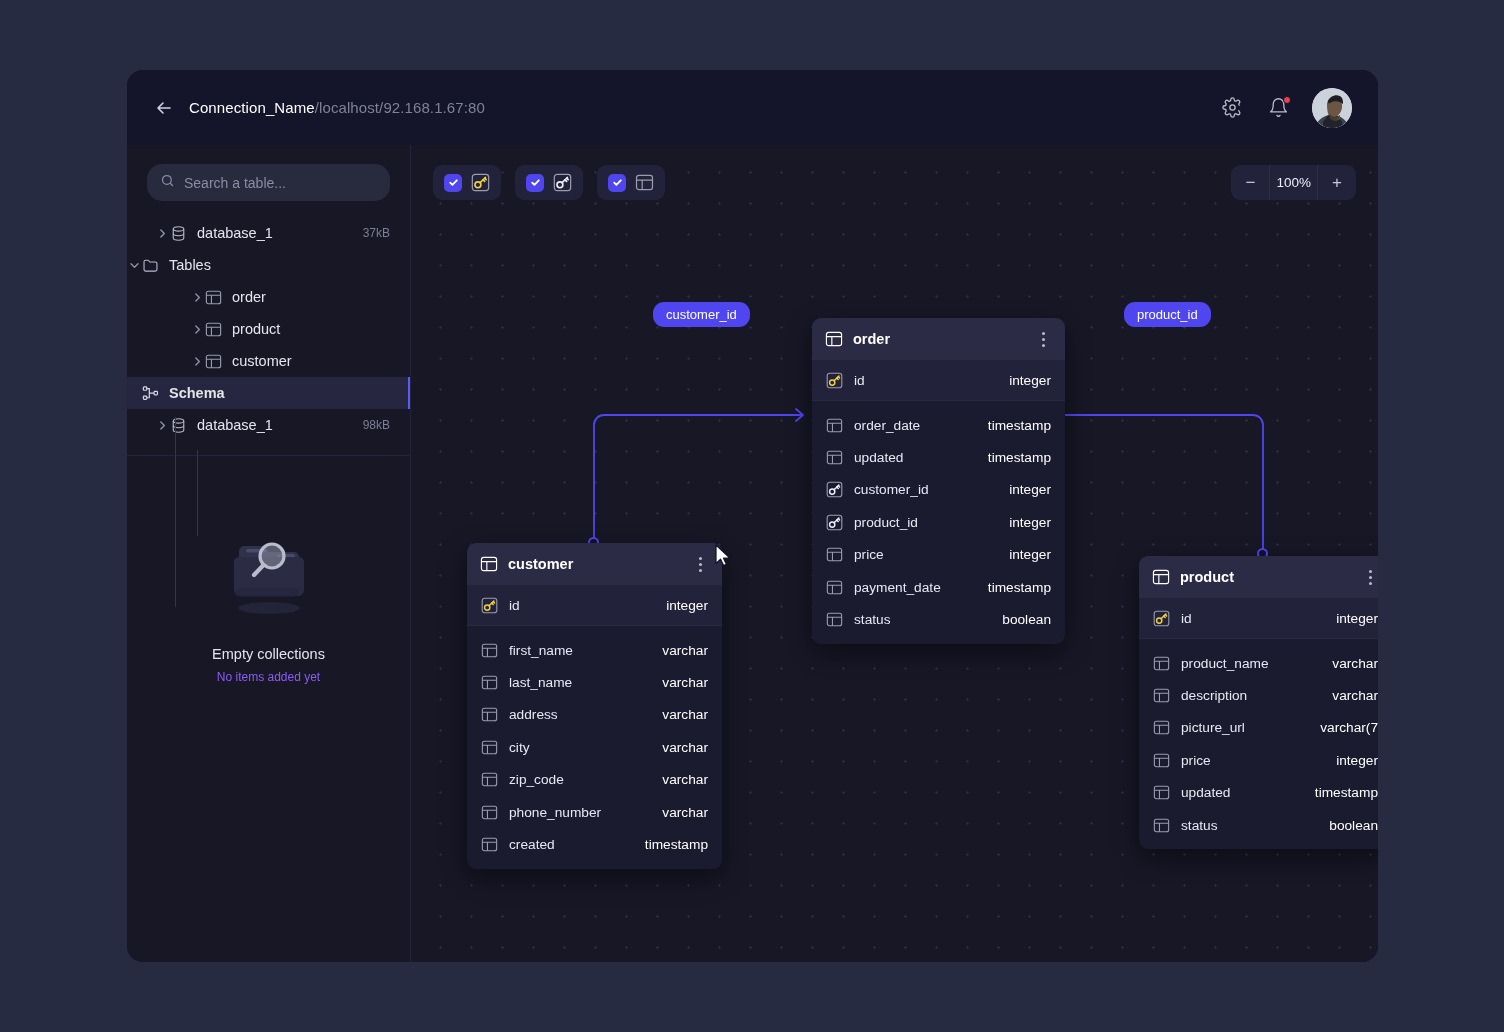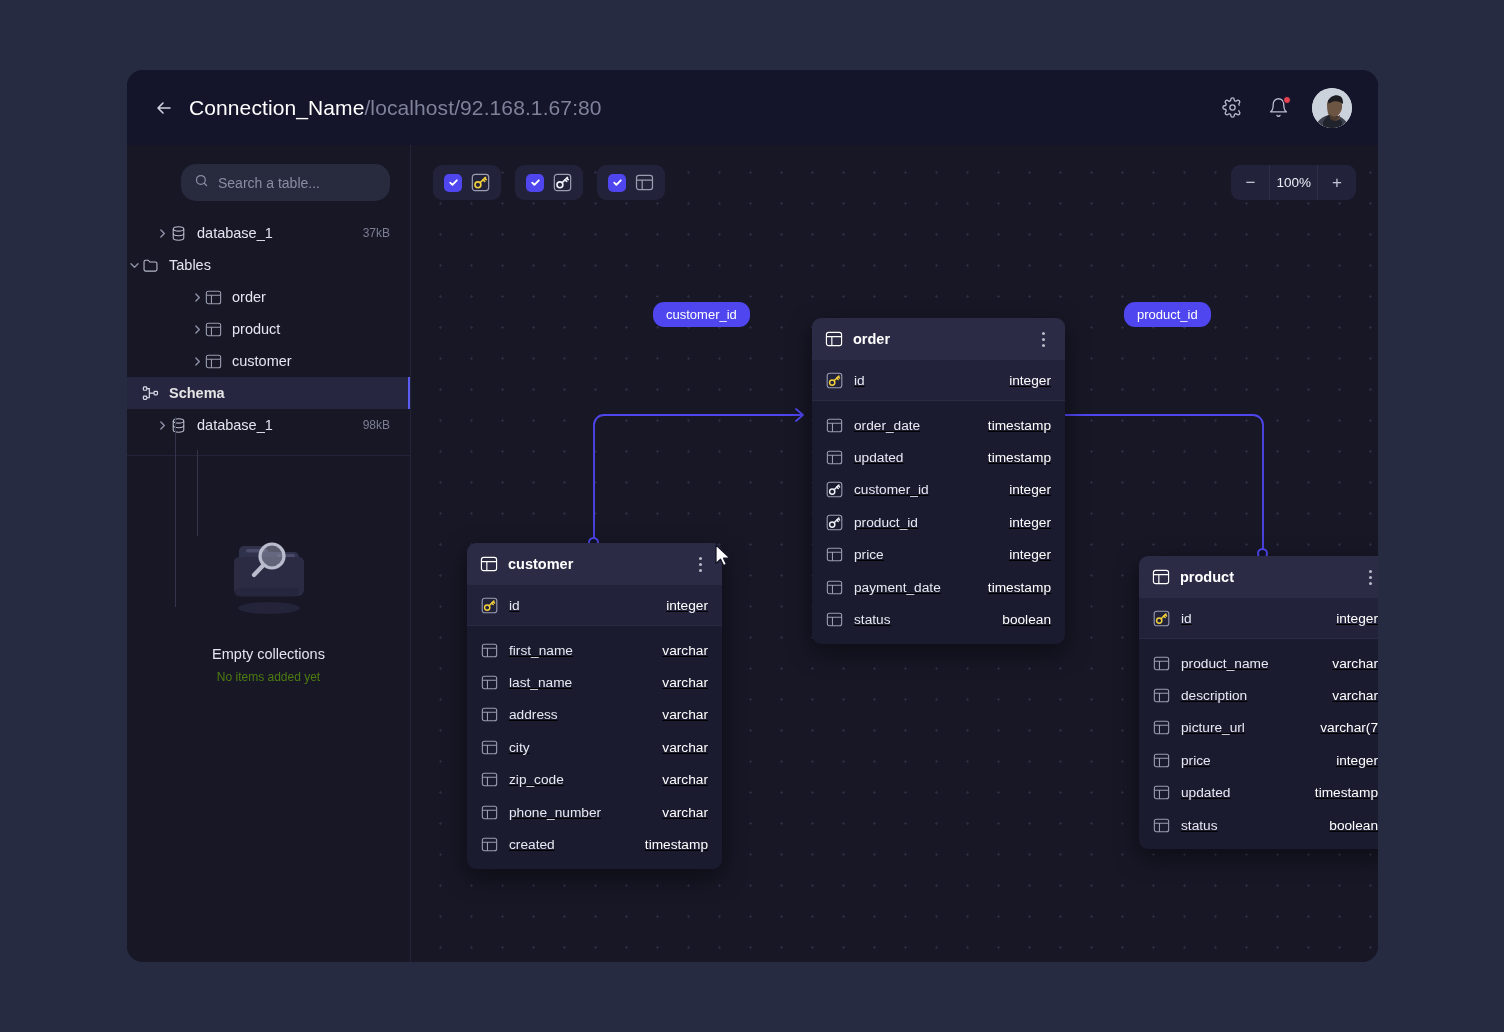--- a/index.html
+++ b/index.html
@@ -29,21 +29,21 @@
     padding:0 26px 0 20px;
     position:relative;
   }
   #back-btn{
     width:34px; height:34px; flex:0 0 34px;
     display:flex; align-items:center; justify-content:center;
     cursor:pointer; color:#cfd2e0;
   }
   #conn-title{
     margin-left:8px;
-    font-size:21px; letter-spacing:.1px;
+    font-size:15px; letter-spacing:.1px;
     white-space:nowrap;
   }
   #conn-title .nm{ color:#ffffff; font-weight:400;}
   #conn-title .host{ color:#7f829b; }
   #topbar-right{
     margin-left:auto; display:flex; align-items:center; gap:22px;
   }
   .tb-icon{
     width:24px;height:24px;position:relative;cursor:pointer;color:#b9bccd;
     display:flex;align-items:center;justify-content:center;
@@ -69,21 +69,20 @@
     border-right:1px solid #23233a;
     display:flex; flex-direction:column;
     position:relative;
   }
   #search-wrap{ padding:19px 20px 14px 20px; }
   #search-box{
     height:37px; border-radius:15px;
     background:#282a3e;
     display:flex; align-items:center; gap:9px;
     padding:0 13px;
-    margin-left:34px;
   }
   #search-box input{
     flex:1; background:transparent; border:none; outline:none;
     color:#e6e8f0; font-size:14px; font-family:inherit;
   }
   #search-box input::placeholder{ color:#8a8da3; }
 
   
   #tree{ padding-top:2px; }
   .tree-row{
@@ -121,21 +120,21 @@
   #sidebar-div{ margin:14px 0 0 0; height:1px; background:#23233a; }
 
   
   #empty-state{
     flex:1; display:flex; flex-direction:column;
     align-items:center; justify-content:flex-start;
     padding-top:72px;
   }
   #empty-illu{ width:112px; height:92px; position:relative; margin-bottom:26px;}
   #empty-title{ font-size:14.5px; color:#e3e5ef; margin-bottom:8px; }
-  #empty-sub{ font-size:12px; color:#4d7c0f; }
+  #empty-sub{ font-size:12px; color:#8b5cf6; }
 
   
   #canvas{
     flex:1; position:relative; min-width:0;
     background-color:#171726;
     background-image:radial-gradient(#2b2c41 1.3px, transparent 1.4px);
     background-size:31px 31px;
     background-position:14px 12px;
     overflow:hidden;
   }
@@ -189,21 +188,20 @@
   .node-head .nh-icon{ width:18px;height:18px;display:flex;align-items:center;justify-content:center;color:#ffffff;}
   .node-head .nh-title{ font-size:14.5px; font-weight:bold; color:#ffffff; }
   .node-head .nh-menu{
     margin-left:auto; width:18px;height:20px;cursor:pointer;
     display:flex;flex-direction:column;align-items:center;justify-content:center;gap:3px;
   }
   .nh-menu i{ width:3px;height:3px;border-radius:50%;background:#b7bac9;display:block;}
   .row{
     height:32.4px; display:flex; align-items:center; padding:0 14px; gap:11px;
     font-size:13.7px;
-    text-decoration:underline;
   }
   .row .ricon{ width:17px;height:17px;flex:0 0 17px;display:flex;align-items:center;justify-content:center;}
   .row .rname{ color:#e7e9f2; white-space:nowrap;}
   .row .rtype{ margin-left:auto; color:#ffffff; white-space:nowrap;}
   .row.pk{ background:#22223a; height:40px; }
   .rows-sep{ height:1px; background:#2a2a42; }
   .rows-pad{ height:8px; }
 
   
   .endpoint{

